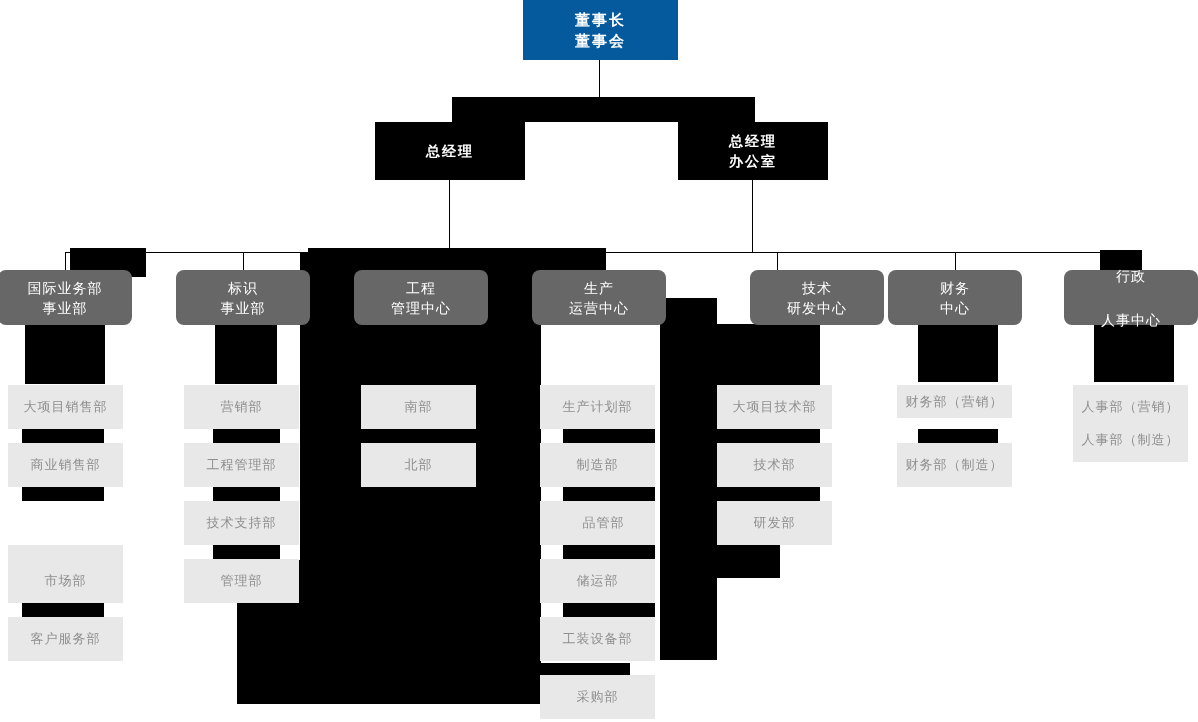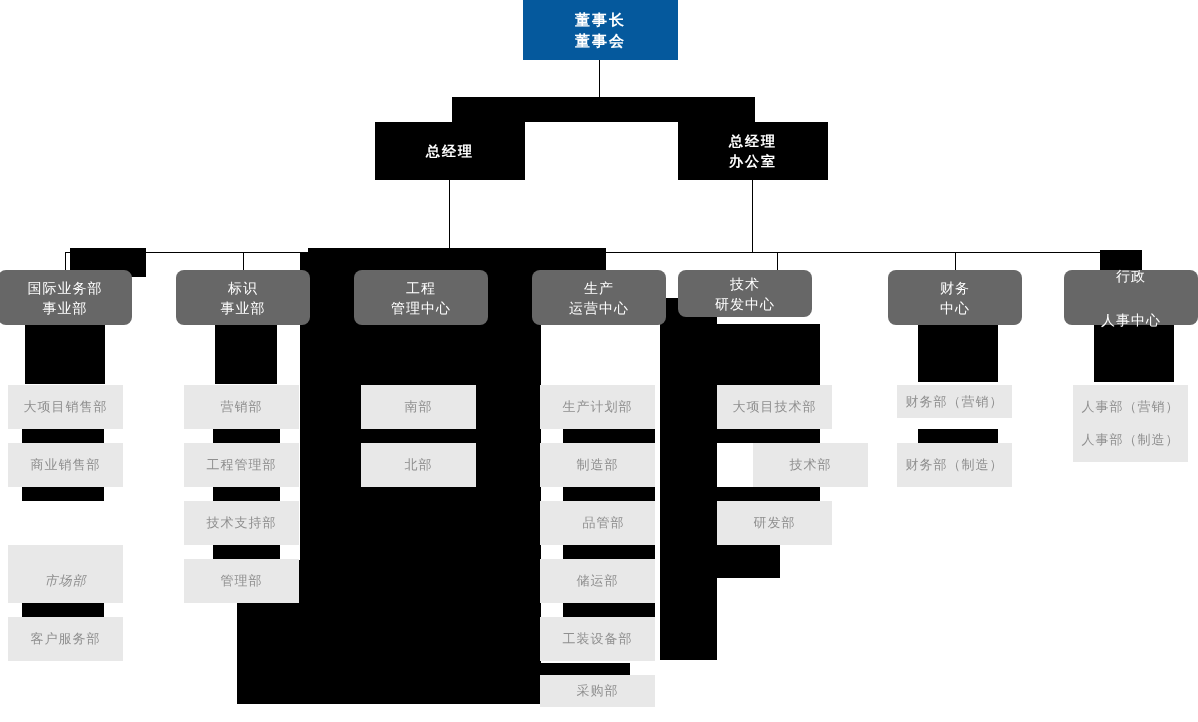--- a/index.html
+++ b/index.html
@@ -86,21 +86,21 @@
       </div>
       <div class="box dept" style="left: 8px; top: 385px; width: 115px; height: 44px;">
         <span>大项目销售部</span>
       </div>
       <div class="box dept" style="left: 8px; top: 443px; width: 115px; height: 44px;">
         <span>商业销售部</span>
       </div>
       <div class="box dept" style="left: 8px; top: 501px; width: 115px; height: 44px; margin-top: 44px;">
         <span>国际业务部</span>
       </div>
-      <div class="box dept" style="left: 8px; top: 559px; width: 115px; height: 44px; font-style: italic;">
+      <div class="box dept" style="left: 8px; top: 559px; width: 115px; height: 44px;">
         <span>市场部</span>
       </div>
       <div class="box dept" style="left: 8px; top: 617px; width: 115px; height: 44px;">
         <span>客户服务部</span>
       </div>
       <div class="box hdr" style="left: 176px; top: 270px; width: 134px; height: 55px;">
         <span>标识</span>
         <span>事业部</span>
       </div>
       <div class="box dept" style="left: 184px; top: 385px; width: 115px; height: 44px;">
@@ -137,31 +137,31 @@
       </div>
       <div class="box dept" style="left: 540px; top: 501px; width: 115px; height: 44px; padding-left: 12px;">
         <span>品管部</span>
       </div>
       <div class="box dept" style="left: 540px; top: 559px; width: 115px; height: 44px;">
         <span>储运部</span>
       </div>
       <div class="box dept" style="left: 540px; top: 617px; width: 115px; height: 44px;">
         <span>工装设备部</span>
       </div>
-      <div class="box dept" style="left: 540px; top: 675px; width: 115px; height: 32px;">
+      <div class="box dept" style="left: 540px; top: 675px; width: 115px; height: 44px;">
         <span>采购部</span>
       </div>
-      <div class="box hdr" style="left: 678px; top: 270px; width: 134px; height: 47px; text-align: center;">
+      <div class="box hdr" style="left: 750px; top: 270px; width: 134px; height: 55px; text-align: center;">
         <span>技术</span>
         <span>研发中心</span>
       </div>
       <div class="box dept" style="left: 717px; top: 385px; width: 115px; height: 44px;">
         <span>大项目技术部</span>
       </div>
-      <div class="box dept" style="left: 717px; top: 443px; width: 115px; height: 44px; margin-left: 36px;">
+      <div class="box dept" style="left: 717px; top: 443px; width: 115px; height: 44px;">
         <span>技术部</span>
       </div>
       <div class="box dept" style="left: 717px; top: 501px; width: 115px; height: 44px;">
         <span>研发部</span>
       </div>
       <div class="box hdr" style="left: 888px; top: 270px; width: 134px; height: 55px;">
         <span>财务</span>
         <span>中心</span>
       </div>
       <div class="box dept" style="left: 897px; top: 385px; width: 115px; height: 33px;">

